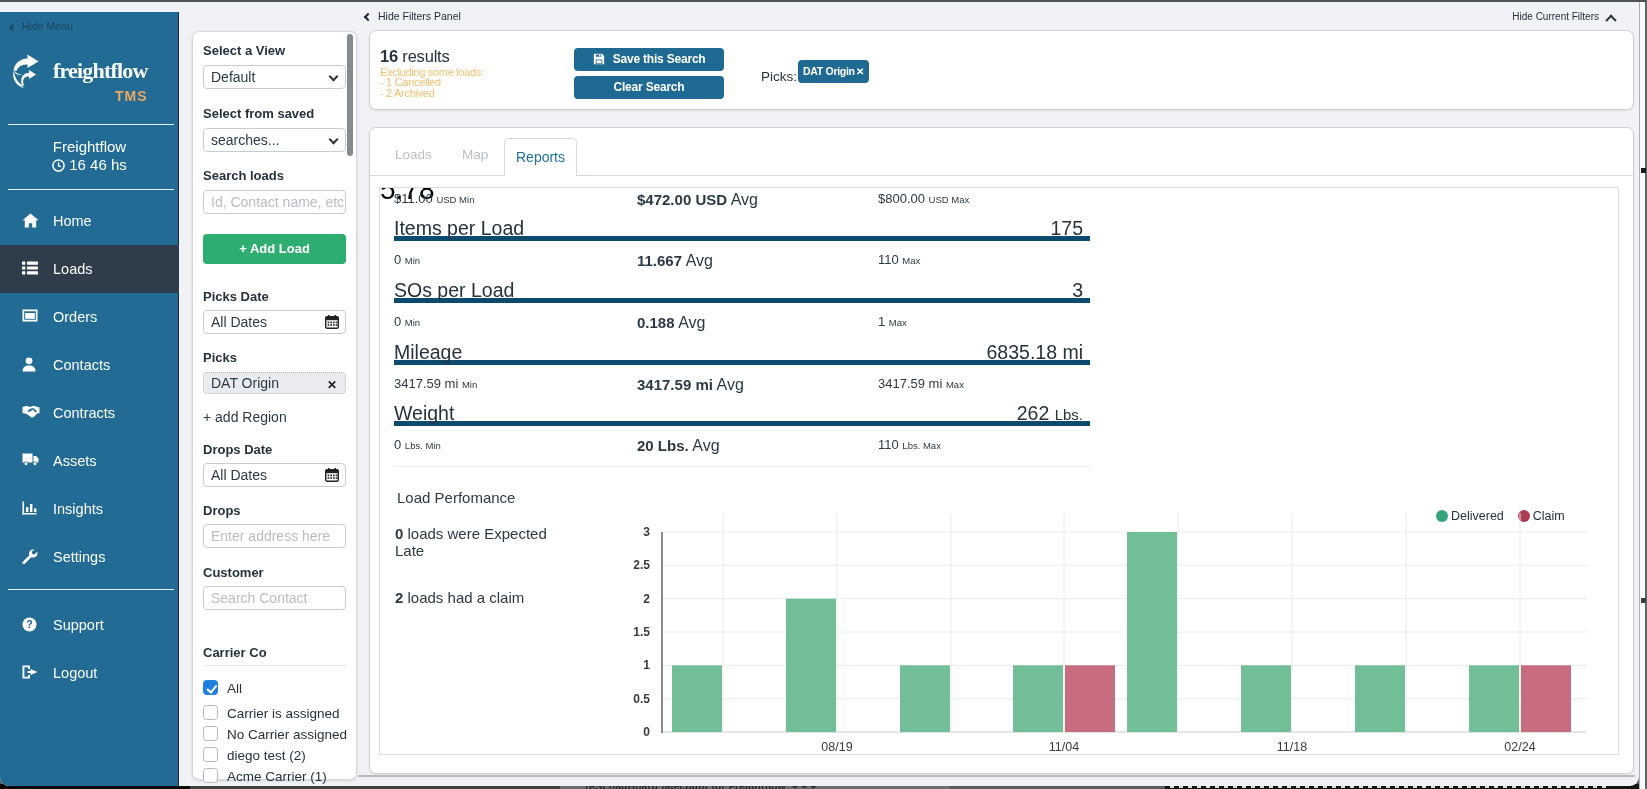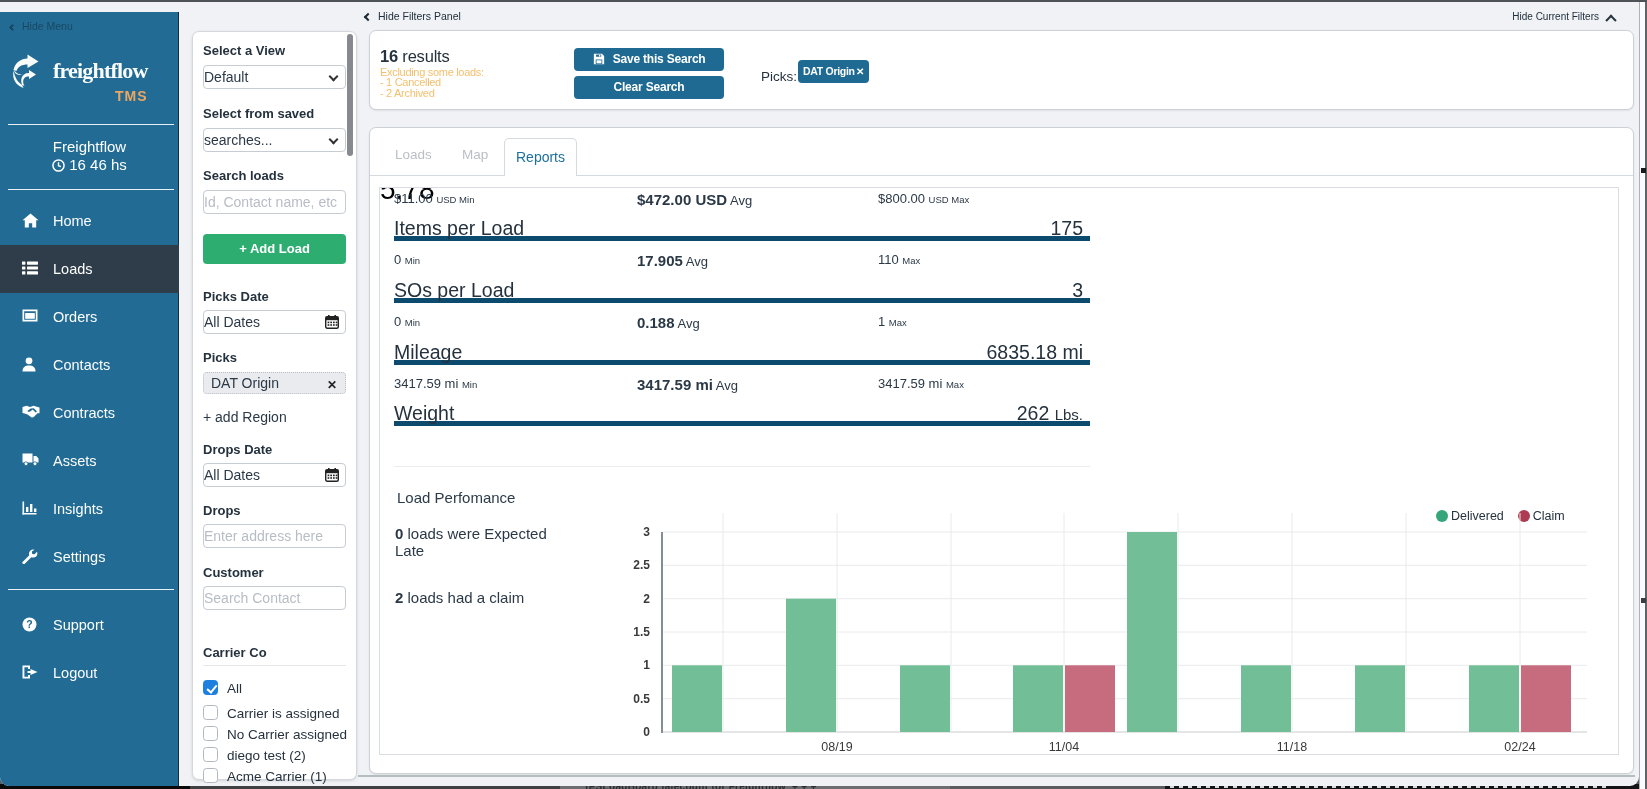--- a/index.html
+++ b/index.html
@@ -36,21 +36,21 @@
 .mitem.active{background:#2e3d49}
 
 #hidefilters{position:absolute;left:365px;top:10px;font-size:10.5px;color:#20303c;z-index:7}
 .chl{display:inline-block;width:6px;height:6px;border-left:2px solid #1d2b36;border-bottom:2px solid #1d2b36;transform:rotate(45deg);margin-right:7px;vertical-align:0.5px}
 #hidecurrent{position:absolute;right:24px;top:11px;font-size:10px;color:#20303c;z-index:7}
 #hidecurrent .chup{display:inline-block;width:8px;height:8px;border-left:2.5px solid #26343f;border-top:2.5px solid #26343f;transform:rotate(45deg) translate(3px,3px);margin-left:8px}
 
 #fcard{position:absolute;left:192px;top:31px;width:165px;height:749px;background:#fff;border:1px solid #d4d8de;border-radius:7px;box-shadow:0 1px 3px rgba(0,0,0,.12)}
 #fscroll{position:absolute;left:154px;top:2px;width:6px;height:122px;background:#868a8e;border-radius:3px}
 .flabel{position:absolute;left:10px;font-size:13px;font-weight:bold;color:#25323e}
-.fbox{position:absolute;left:10px;width:143px;height:24px;border:1px solid #c6ccd2;border-radius:4px;background:#fff;font-size:14px;color:#2b3947;line-height:22px;}
+.fbox{position:absolute;left:10px;width:143px;height:24px;border:1px solid #c6ccd2;border-radius:4px;background:#fff;font-size:14px;color:#2b3947;line-height:22px;padding-left:7px}
 .fbox .chev{position:absolute;right:8px;top:7px;width:7px;height:7px;border-right:2px solid #333;border-bottom:2px solid #333;transform:rotate(45deg)}
 .fbox.ph{color:#b7bdc5}
 #addload{position:absolute;left:10px;top:202px;width:143px;height:30px;background:#2ead71;border-radius:4px;color:#fff;font-weight:bold;font-size:13px;text-align:center;line-height:30px}
 #pickchip{position:absolute;left:10px;top:340px;width:143px;height:22px;background:#e9ebee;border:1px dotted #b9bfc6;border-radius:4px;font-size:14px;color:#2b3947;line-height:20px;padding-left:7px}
 #pickchip .x{position:absolute;right:8px;top:2px;font-size:12px;font-weight:bold;color:#222}
 #addregion{position:absolute;left:10px;top:377px;font-size:14px;color:#2b3947}
 .chkrow{position:absolute;left:10px;height:16px;font-size:13.5px;color:#25323e}
 .chkrow .bx{position:absolute;left:0;top:0;width:15px;height:15px;border:1.5px solid #b2b8bf;border-radius:3.5px;background:#fff}
 .chkrow .bx.on{background:#1d7fe0;border-color:#1d7fe0}
 .chkrow .bx.on:after{content:"";position:absolute;left:4.5px;top:1.5px;width:4px;height:8px;border:solid #fff;border-width:0 2px 2px 0;transform:rotate(40deg)}
@@ -71,21 +71,21 @@
 #atab{position:absolute;left:134px;top:10px;width:73px;height:38px;background:#fff;border:1px solid #d5dade;border-bottom:none;border-radius:5px 5px 0 0;color:#1c6f9f;font-size:14px;text-align:center;line-height:37px;z-index:3}
 
 #panel{position:absolute;left:9px;top:59px;width:1240px;height:568px;border:1px solid #d9dce1;background:#fff;overflow:hidden}
 #n578{position:absolute;left:0;top:-14px;width:1008px;text-align:left;font-size:28px;color:#000000}
 .mrow{position:absolute;left:0;width:1240px;height:14px;font-size:13px;color:#2b3947}
 .mrow .c1{position:absolute;left:14px}
 .mrow .c2{position:absolute;left:257px}
 .mrow .c3{position:absolute;left:498px}
 .mrow .sm{font-size:9.5px}
 .mrow b{font-size:15px}
-.mrow .av{font-size:13px}
+.mrow .av{font-size:16px}
 .msec{position:absolute;left:14px;width:696px;height:22px;border-bottom:5px solid #0c4a6e;font-size:19.5px;color:#25323e}
 .msec .nm{position:absolute;left:0;top:-2px}
 .msec .vv{position:absolute;right:7px;top:-2px}
 .msec .un{font-size:15px}
 #lighthr{position:absolute;left:14px;top:278px;width:696px;height:1px;background:#ebedef}
 
 #lptitle{position:absolute;left:17px;top:301px;font-size:15px;color:#2c3b48}
 .lpstat{position:absolute;left:15px;font-size:15px;color:#2b3947;line-height:17px}
 #legend{position:absolute;left:1056px;top:321px;font-size:12.5px;color:#25323e}
 #legend .dot{display:inline-block;width:12px;height:12px;border-radius:6px;vertical-align:-2px;margin-right:3px}
@@ -312,21 +312,21 @@
           <span class="c1">$11.00 <span class="sm">USD Min</span></span>
           <span class="c2"><b>$472.00 USD</b> <span class="av">Avg</span></span>
           <span class="c3">$800.00 <span class="sm">USD Max</span></span>
         </div>
       <div class="msec" style="top:31px">
           <span class="nm">Items per Load</span>
           <span class="vv">175</span>
         </div>
       <div class="mrow" style="top:64px">
           <span class="c1">0 <span class="sm">Min</span></span>
-          <span class="c2"><b>17.905</b> <span class="av">Avg</span></span>
+          <span class="c2"><b>11.667</b> <span class="av">Avg</span></span>
           <span class="c3">110 <span class="sm">Max</span></span>
         </div>
       <div class="msec" style="top:93px">
           <span class="nm">SOs per Load</span>
           <span class="vv">3</span>
         </div>
       <div class="mrow" style="top:126px">
           <span class="c1">0 <span class="sm">Min</span></span>
           <span class="c2"><b>0.188</b> <span class="av">Avg</span></span>
           <span class="c3">1 <span class="sm">Max</span></span>
@@ -336,20 +336,25 @@
           <span class="vv">6835.18 mi</span>
         </div>
       <div class="mrow" style="top:188px">
           <span class="c1">3417.59 mi <span class="sm">Min</span></span>
           <span class="c2"><b>3417.59 mi</b> <span class="av">Avg</span></span>
           <span class="c3">3417.59 mi <span class="sm">Max</span></span>
         </div>
       <div class="msec" style="top:216px">
           <span class="nm">Weight</span>
           <span class="vv">262 <span class="un">Lbs.</span></span>
+        </div>
+      <div class="mrow" style="top:249px">
+          <span class="c1">0 <span class="sm">Lbs. Min</span></span>
+          <span class="c2"><b>20 Lbs.</b> <span class="av">Avg</span></span>
+          <span class="c3">110 <span class="sm">Lbs. Max</span></span>
         </div>
       <div id="lighthr"></div>
       <div id="lptitle">Load Perfomance</div>
       <div class="lpstat" style="top:337px;width:170px"><b>0</b> loads were Expected Late</div>
       <div class="lpstat" style="top:401px"><b>2</b> loads had a claim</div>
       <div id="legend"><span class="dot" style="background:#35a67c"></span>Delivered&nbsp;&nbsp;&nbsp;&nbsp;<span class="dot" style="background:#ad3c52"></span>Claim</div>
       <svg id="chart" style="position:absolute;left:245px;top:325px" width="980" height="240" viewBox="0 0 980 240">
           <line x1="37" y1="19" x2="37" y2="220" stroke="#5b6770" stroke-width="1.5"></line>
 <line x1="38.0" y1="19.0" x2="962.0" y2="19.0" stroke="#e9eaec" stroke-width="1"></line>
 <line x1="38.0" y1="52.3" x2="962.0" y2="52.3" stroke="#e9eaec" stroke-width="1"></line>

